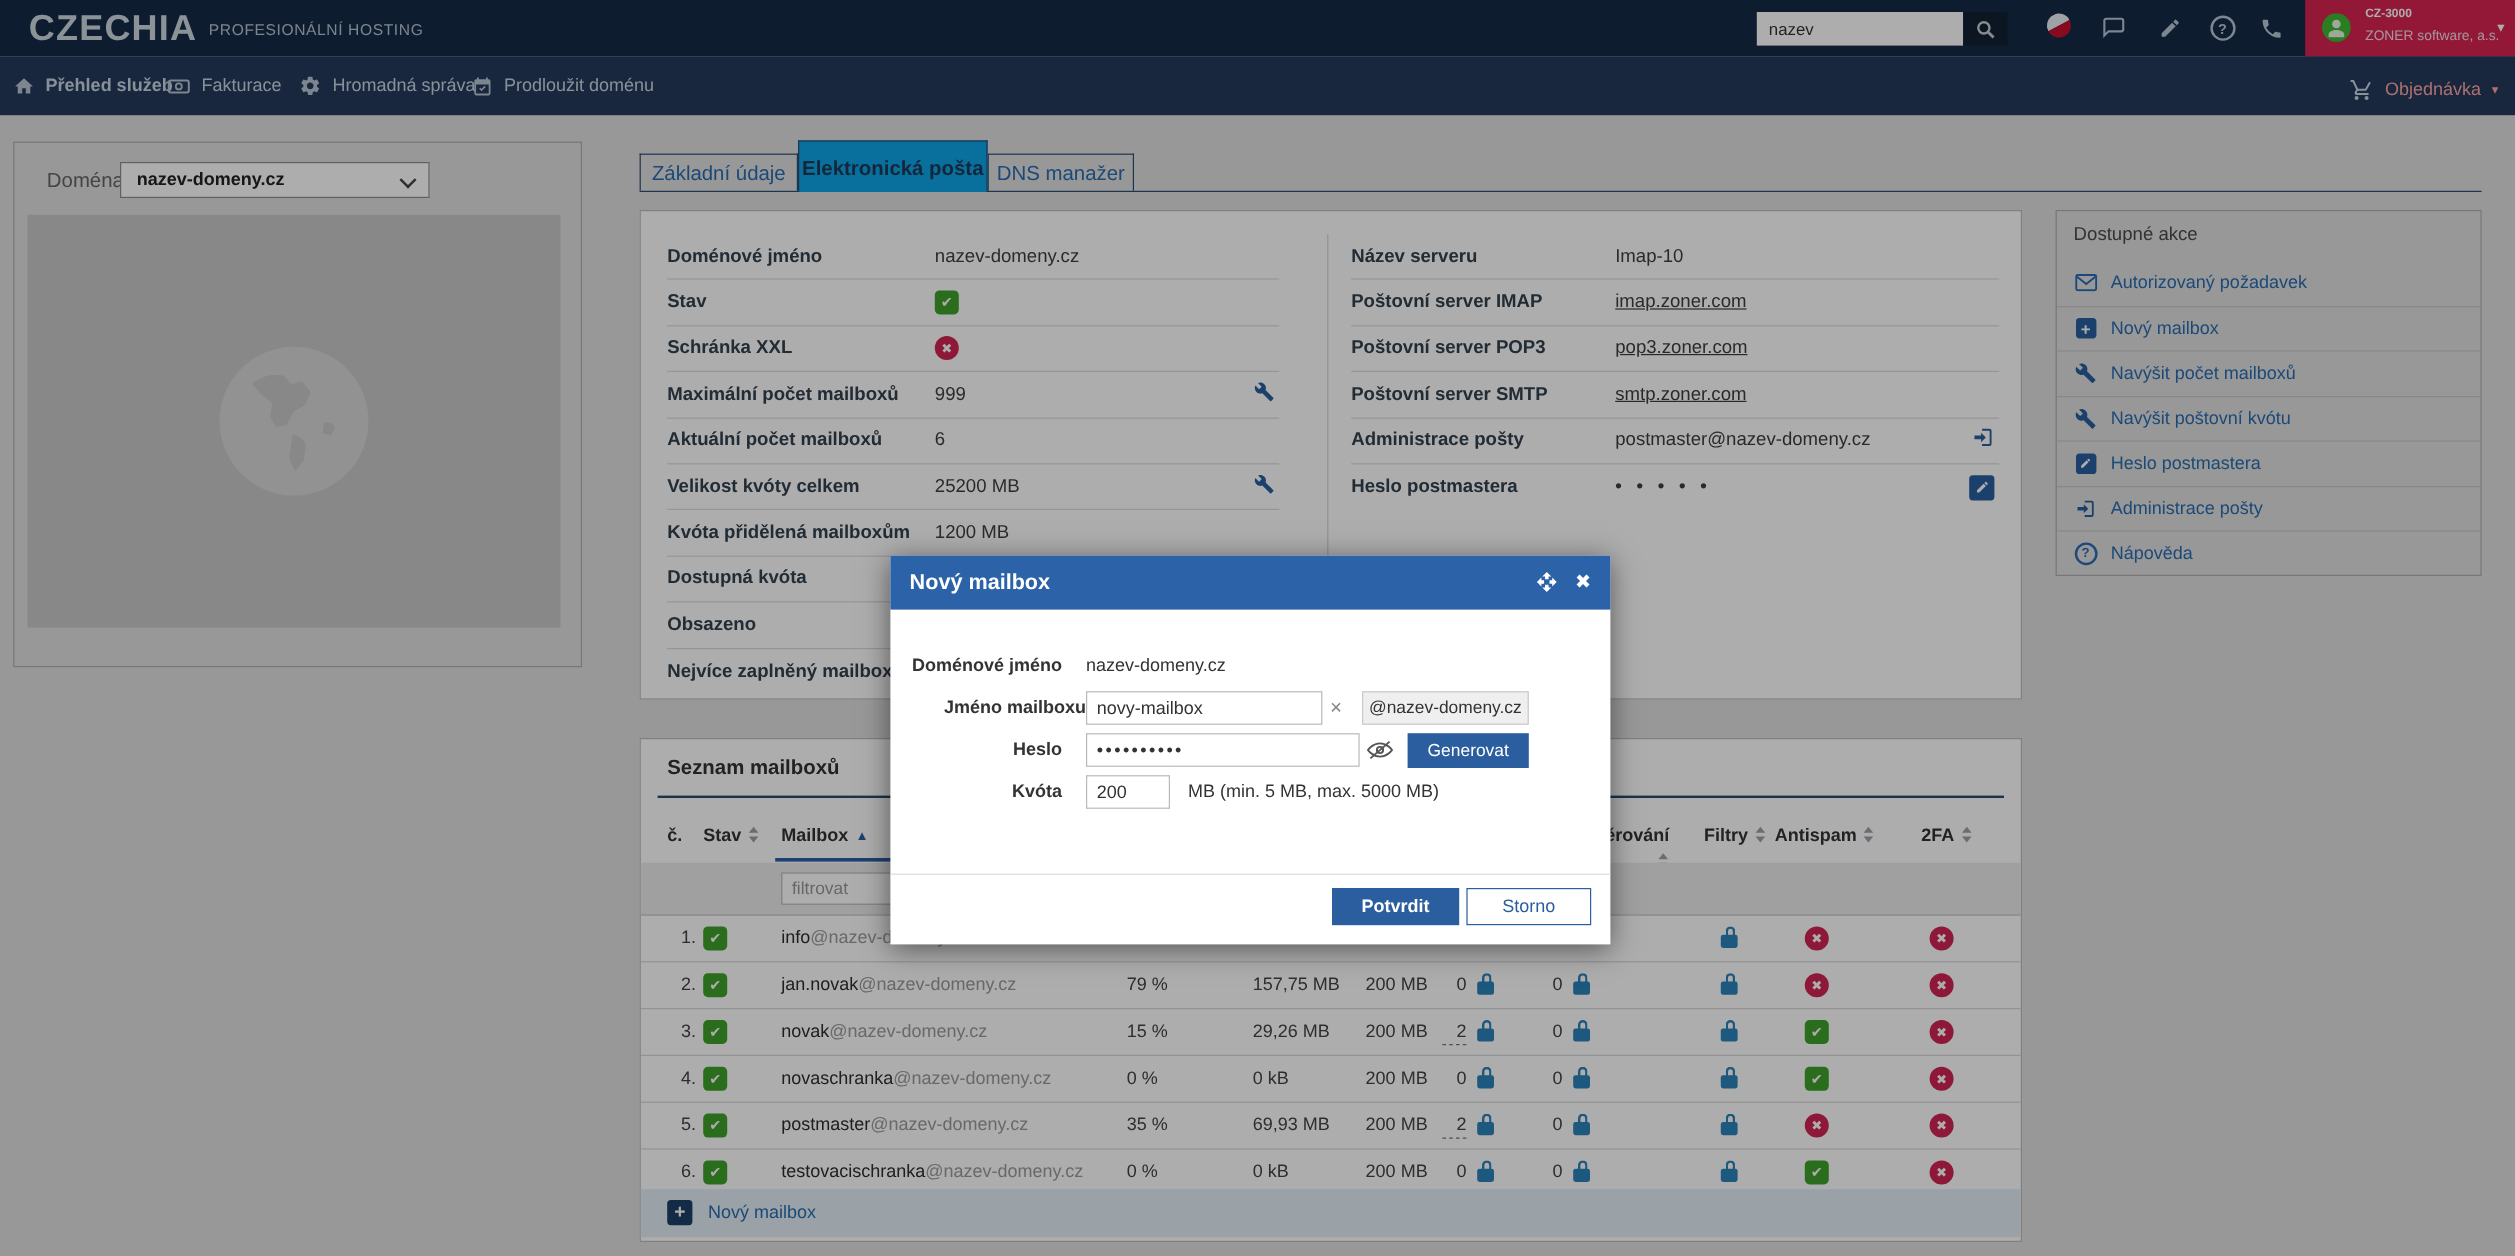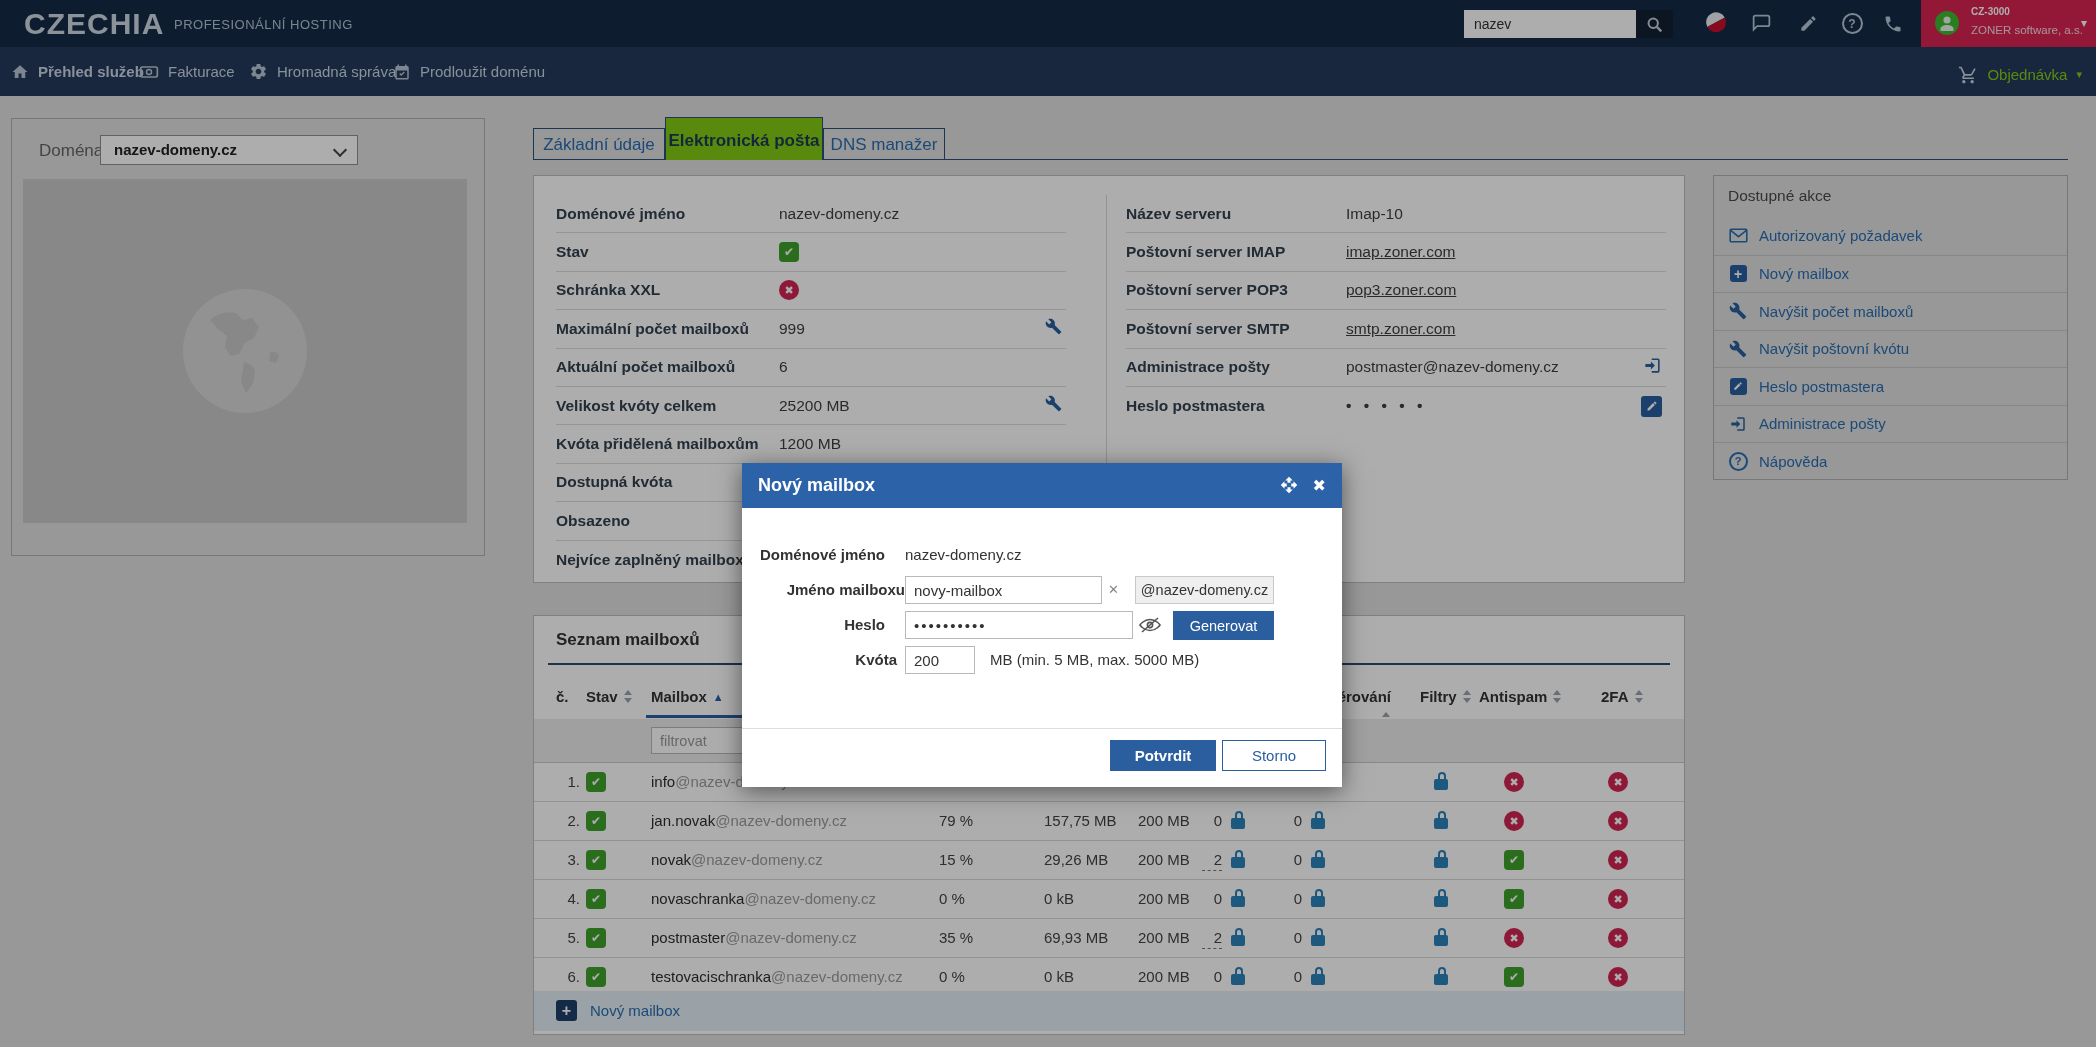--- a/index.html
+++ b/index.html
@@ -22,36 +22,36 @@
   .account{position:absolute;left:1921px;top:0;width:175px;height:47px;background:#d92350;cursor:pointer;}
   .avatar{position:absolute;left:14px;top:11px;}
   .acc-code{position:absolute;left:50px;top:6px;font-size:10px;font-weight:700;color:#fff;}
   .acc-co{position:absolute;left:50px;top:24px;font-size:11.5px;color:#f4dbe3;}
   .acc-caret{position:absolute;right:9px;top:16px;color:#fff;font-size:12px;}
   
   .navbar{position:absolute;left:0;top:47px;width:2096px;height:49px;background:#24395c;}
   .nav-item{position:absolute;top:0;height:49px;display:flex;align-items:center;gap:9px;cursor:pointer;
         color:#c9d6e3;font-size:15px;}
   .order{position:absolute;right:14px;top:0;height:55px;display:flex;align-items:center;gap:9px;
-        color:#84cc16;font-size:15px;cursor:pointer;}
+        color:#fca5a5;font-size:15px;cursor:pointer;}
   
   .dom-panel{position:absolute;left:11px;top:118px;width:474px;height:438px;border:1px solid #b0b0b0;box-sizing:border-box;}
   .dom-label{position:absolute;left:27px;top:22px;font-size:17px;color:#666;}
   .dom-select{position:absolute;left:88px;top:16px;width:258px;height:30px;background:#fff;
         border:1px solid #8f8f8f;box-sizing:border-box;cursor:pointer;}
   .dom-select .txt{position:absolute;left:13px;line-height:28px;font-size:15px;font-weight:700;color:#222;}
   .chev{position:absolute;right:12px;top:9px;width:8px;height:8px;border-right:2px solid #444;
         border-bottom:2px solid #444;transform:rotate(45deg);}
   .dom-img{position:absolute;left:11px;top:60px;width:444px;height:344px;background:#c9c9c9;
         display:flex;align-items:center;justify-content:center;}
   
   .tabstrip{position:absolute;left:533px;top:117px;width:1535px;height:42px;border-bottom:1px solid #2a4e76;}
   .tab{position:absolute;box-sizing:border-box;text-align:center;font-size:17px;cursor:pointer;}
   .tab.inactive{top:11px;height:31px;line-height:31px;color:#2a6db1;border:1px solid #2a4e76;border-bottom:none;}
-  .tab.active{top:0;height:43px;line-height:45px;background:#84cc16;color:#1d3a58;font-weight:700;
+  .tab.active{top:0;height:43px;line-height:45px;background:#0ea5e9;color:#1d3a58;font-weight:700;
         border:1px solid #2a4e76;border-bottom:none;z-index:2;}
   
   .info-panel{position:absolute;left:533px;top:175px;width:1152px;height:408px;background:#fff;
         border:1px solid #bdbdbd;box-sizing:border-box;}
   .icol{position:absolute;top:19px;}
   .icol-l{left:22px;width:510px;}
   .icol-r{left:592px;width:540px;}
   .vdiv{position:absolute;left:572px;top:19px;height:268px;border-left:1px solid #d8d8d8;}
   .irow{height:38.4px;box-sizing:border-box;border-bottom:1px solid #dcdcdc;display:flex;align-items:center;}
   .icol .irow:last-child{border-bottom:none;}
@@ -573,20 +573,20 @@
   <input class="minput" style="left: 163px; top: 148px; width: 228px; letter-spacing: 2px;" value="••••••••••">
   <span class="meye">
     <svg width="24" height="18" viewBox="0 0 24 18">
       <path d="M2 9s3.5-5.5 10-5.5S22 9 22 9s-3.5 5.5-10 5.5S2 9 2 9z" fill="none" stroke="#555" stroke-width="1.6"></path>
       <circle cx="12" cy="9" r="2.6" fill="none" stroke="#555" stroke-width="1.6"></circle>
       <line x1="4" y1="16" x2="20" y2="2" stroke="#555" stroke-width="1.6"></line>
     </svg>
   </span>
   <button class="mgen">Generovat</button>
 
-  <span class="mlabel" style="top:183px;padding-left:12px;">Kvóta</span>
+  <span class="mlabel" style="top:183px;">Kvóta</span>
   <input class="minput" style="left: 163px; top: 183px; width: 70px;" value="200">
   <span class="mhint">MB (min. 5 MB, max. 5000 MB)</span>
 
   <div class="mfootline"></div>
   <button class="mok">Potvrdit</button>
   <button class="mcancel">Storno</button>
 </div>
 
 </body></html>

